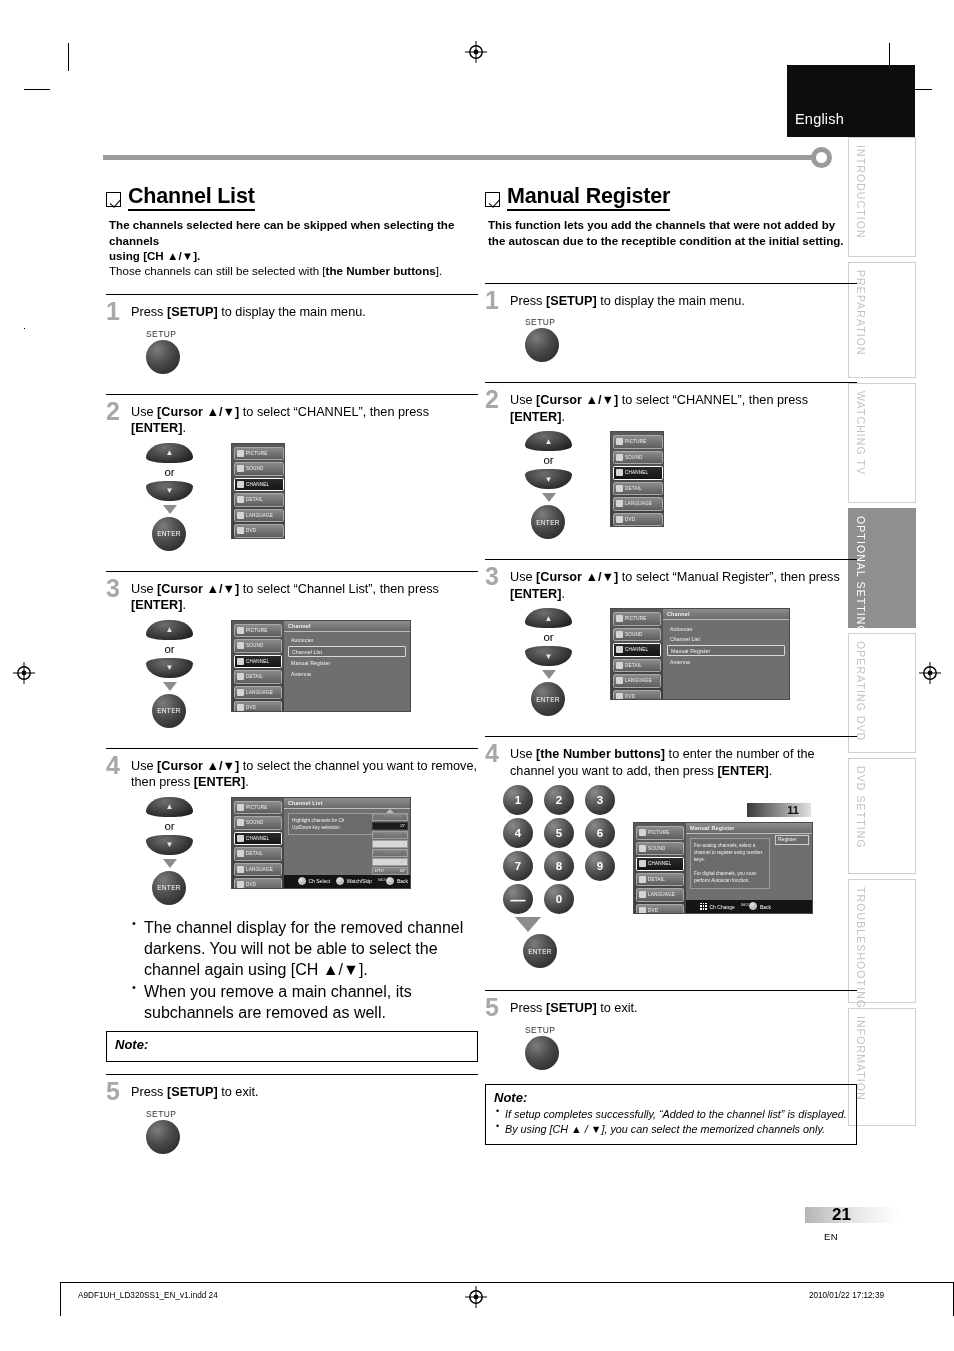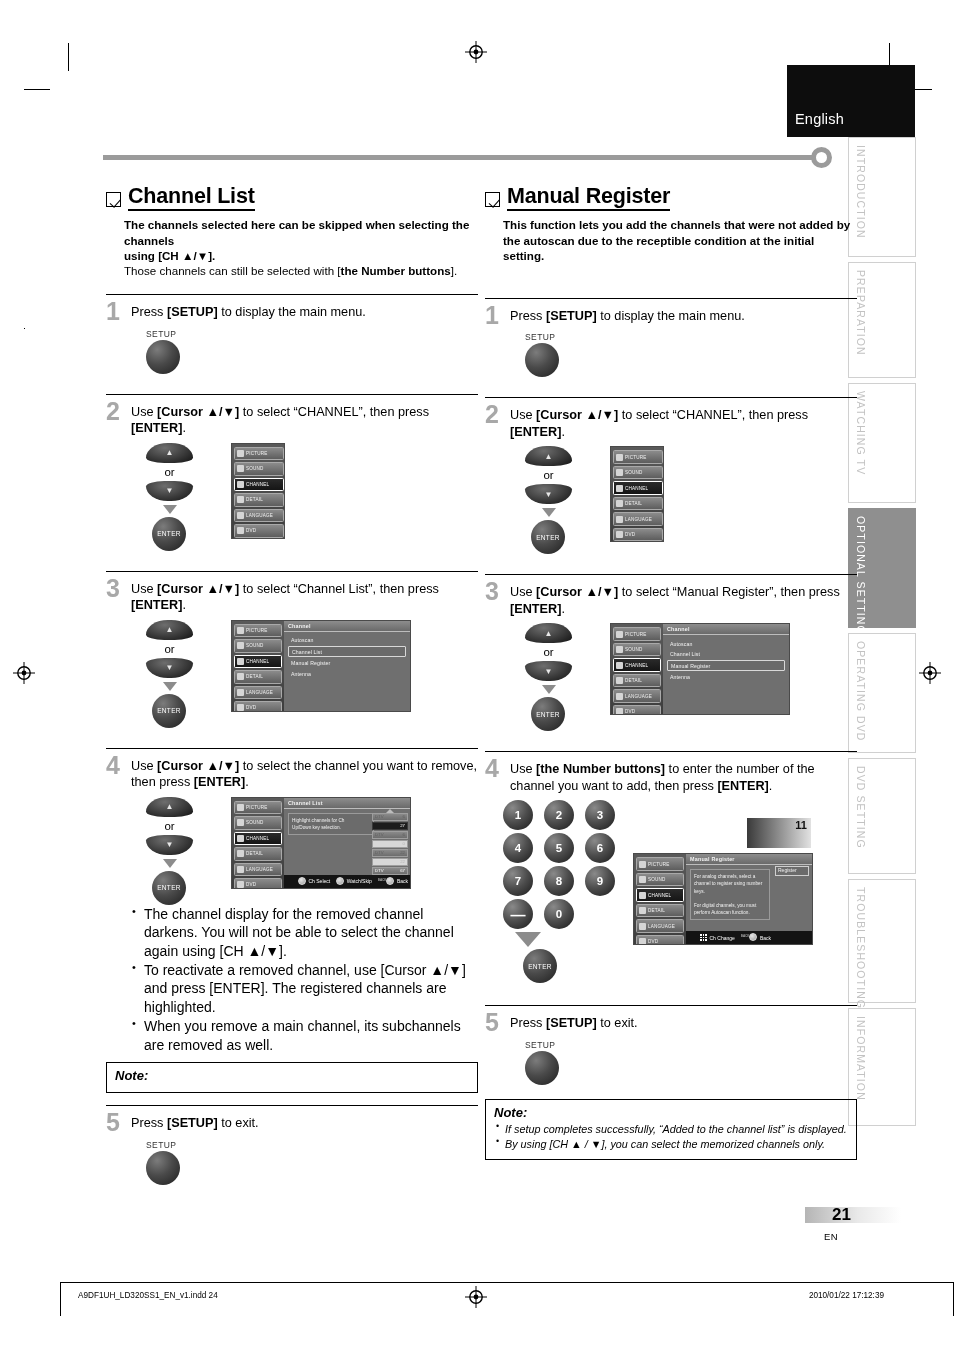--- a/index.html
+++ b/index.html
@@ -98,21 +98,21 @@
     font-weight: bold;
     margin: 0;
     border-bottom: 2px solid #000;
     display: inline-block;
     line-height: 1.18;
     letter-spacing: -0.2px;
   }
   .sec-desc {
     font-size: 11.6px;
     line-height: 1.31;
-    margin: 6px 0 0 18px;
+    margin: 6px 0 0 3px;
     font-weight: bold;
   }
   .sec-desc .reg { font-weight: normal; }
 
   
   .step {
     border-top: 1.2px solid #000;
     padding-top: 6px;
     margin-top: 12px;
     position: relative;
@@ -308,34 +308,35 @@
     position: absolute;
     right: 3px; top: 12px;
     width: 34px; height: 10px;
     border: 0.7px solid #cfcfcf;
     background: #6b6b6b;
     font-size: 5px;
     padding-left: 2px;
     color: #efefef;
   }
   .ch-badge {
-    width: 64px; height: 30px;
+    width: 64px; height: 14px;
     background: linear-gradient(90deg,#3a3a3a,#e2e2e2);
     color: #111;
     font-size: 11px;
     font-weight: bold;
     text-align: right;
-    padding: 0 4px;
+    padding: 0 12px;
     line-height: 14px;
   }
 
   
   .bullets {
-    font-size: 14px;
+    font-size: 16px;
     line-height: 1.32;
+    margin-top: 12px;
     padding-left: 26px;
   }
   .bullets .bl {
     position: relative;
     margin-bottom: 1px;
     padding-left: 12px;
   }
   .bullets .bl::before {
     content: "\2022";
     position: absolute; left: 0; top: -1px;
@@ -701,21 +702,20 @@
                 <span>Back</span>
               </div>
             </div>
         </div>
       </div>
     </div>
   </div>
 
   <div class="bullets" id="leftBullets">
       <div class="bl">The channel display for the removed channel darkens. You will not be able to select the channel again using [CH ▲/▼].</div>
-      <div class="bl">To reactivate a removed channel, use [Cursor ▲/▼] and press [ENTER]. The registered channels are highlighted.</div>
       <div class="bl">When you remove a main channel, its subchannels are removed as well.</div>
     </div>
 
   <div class="note-box">
     <div class="note-title">Note:</div>
   </div>
 
   <div class="step" style="margin-top:12px;">
     <div class="step-head">
       <div class="step-num">5</div>

